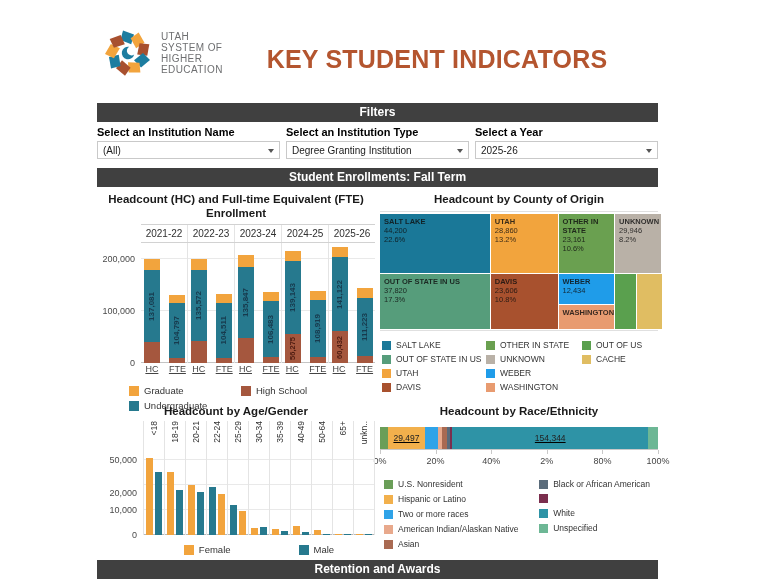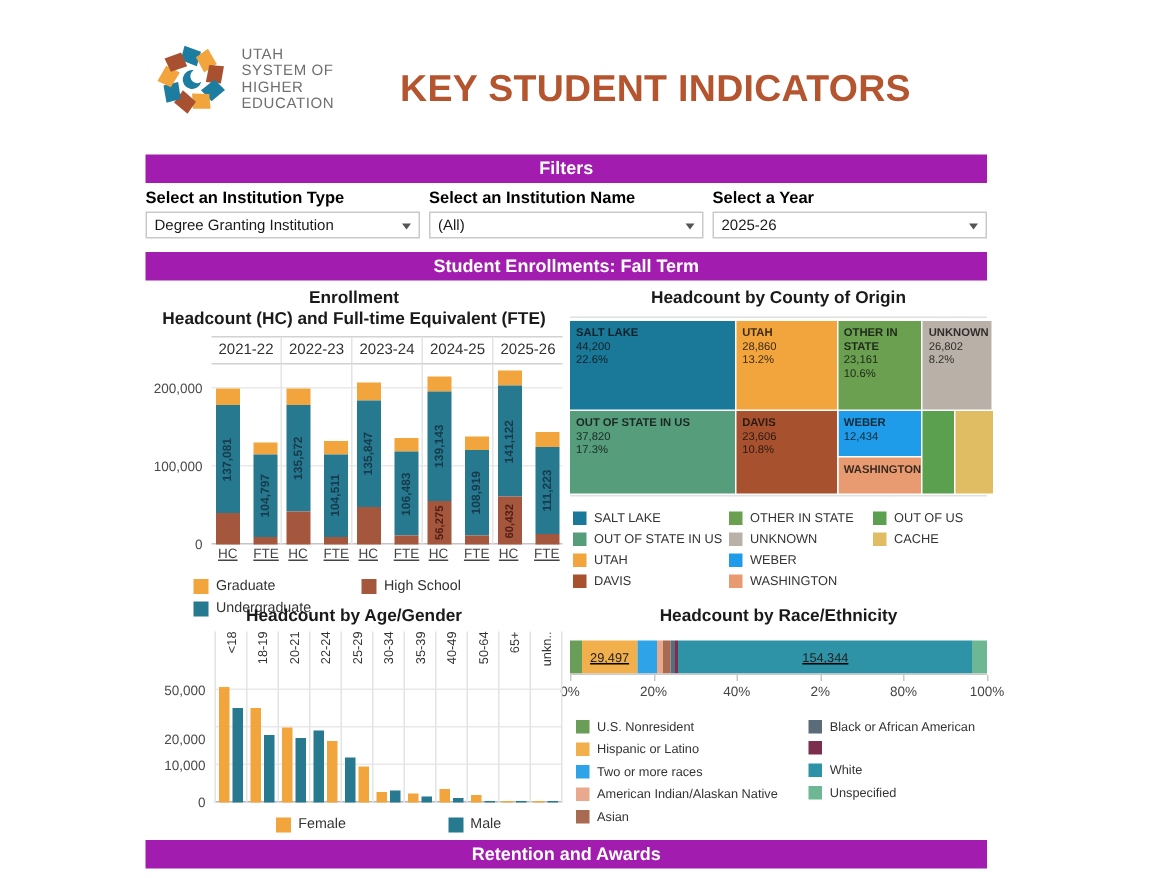--- a/index.html
+++ b/index.html
@@ -8,21 +8,21 @@
   .content{position:absolute;left:97px;top:0;width:561px;height:585px;}
 
   
   .logo-wrap{position:absolute;left:7px;top:29px;display:flex;gap:9px;align-items:center;}
   .logo-svg{width:48px;height:48px;}
   .logo-text{font-size:10px;color:#6e6f71;line-height:11px;letter-spacing:0.4px;}
   .main-title{position:absolute;left:119px;right:0;top:45px;text-align:center;
               font-size:25px;font-weight:bold;color:#b4552f;letter-spacing:0.2px;}
 
   
-  .graybar{position:absolute;left:0;width:561px;height:19px;background:#a21caf;color:#fff;
+  .graybar{position:absolute;left:0;width:561px;height:19px;background:#404040;color:#fff;
            font-size:12px;font-weight:bold;text-align:center;line-height:19px;}
 
   
   .filters-row{position:absolute;top:126px;left:0;width:561px;display:flex;gap:6px;}
   .filter{width:183px;}
   .filter-label{font-size:11px;font-weight:bold;color:#000;margin-bottom:3px;}
   .select{position:relative;height:18px;border:1px solid #c9c9c9;background:#fff;font-size:10px;
           color:#1a1a1a;line-height:17px;padding:0 16px 0 5px;box-sizing:border-box;cursor:pointer;}
   .caret{position:absolute;right:5px;top:7px;width:0;height:0;border-left:3.5px solid transparent;
          border-right:3.5px solid transparent;border-top:4.5px solid #555;}
@@ -125,48 +125,48 @@
         <div>HIGHER</div>
         <div>EDUCATION</div>
       </div>
     </div>
     <div class="main-title">KEY STUDENT INDICATORS</div>
 
     <div class="graybar" style="top:103px;">Filters</div>
 
     <div class="filters-row">
       <div class="filter">
+        <div class="filter-label">Select an Institution Name</div>
+        <div class="select">
+          <span>(All)</span>
+          <span class="caret"></span>
+        </div>
+      </div>
+      <div class="filter">
         <div class="filter-label">Select an Institution Type</div>
         <div class="select">
           <span>Degree Granting Institution</span>
-          <span class="caret"></span>
-        </div>
-      </div>
-      <div class="filter">
-        <div class="filter-label">Select an Institution Name</div>
-        <div class="select">
-          <span>(All)</span>
           <span class="caret"></span>
         </div>
       </div>
       <div class="filter">
         <div class="filter-label">Select a Year</div>
         <div class="select">
           <span>2025-26</span>
           <span class="caret"></span>
         </div>
       </div>
     </div>
 
     <div class="graybar" style="top:168px;">Student Enrollments: Fall Term</div>
 
     <div class="panel" id="panel-hcfte">
       <div class="panel-title">
+        <div>Headcount (HC) and Full-time Equivalent (FTE)</div>
         <div>Enrollment</div>
-        <div>Headcount (HC) and Full-time Equivalent (FTE)</div>
       </div>
       <div class="hcfte-grid">
         <div></div>
         <div class="hcfte-years" id="hcfte-years">
             <div class="hcfte-year">2021-22</div>
             <div class="hcfte-year">2022-23</div>
             <div class="hcfte-year">2023-24</div>
             <div class="hcfte-year">2024-25</div>
             <div class="hcfte-year">2025-26</div>
           </div>
@@ -318,21 +318,21 @@
               <div class="tm-val">28,860</div>
               <div class="tm-val">13.2%</div>
             </div>
             <div class="tm-tile" style="width: 20%; flex: 0 0 20%; background: rgb(106, 160, 80);">
               <div class="tm-name">OTHER IN STATE</div>
               <div class="tm-val">23,161</div>
               <div class="tm-val">10.6%</div>
             </div>
             <div class="tm-tile" style="width: 16.5%; flex: 0 0 16.5%; background: rgb(185, 177, 167);">
               <div class="tm-name">UNKNOWN</div>
-              <div class="tm-val">26,802</div>
+              <div class="tm-val">29,946</div>
               <div class="tm-val">8.2%</div>
             </div>
           </div>
           <div class="tm-row" style="height: 48%; flex: 0 0 48%;">
             <div class="tm-tile" style="width: 39.5%; flex: 0 0 39.5%; background: rgb(86, 157, 123);">
               <div class="tm-name">OUT OF STATE IN US</div>
               <div class="tm-val">37,820</div>
               <div class="tm-val">17.3%</div>
             </div>
             <div class="tm-tile" style="width: 24%; flex: 0 0 24%; background: rgb(168, 81, 46);">

